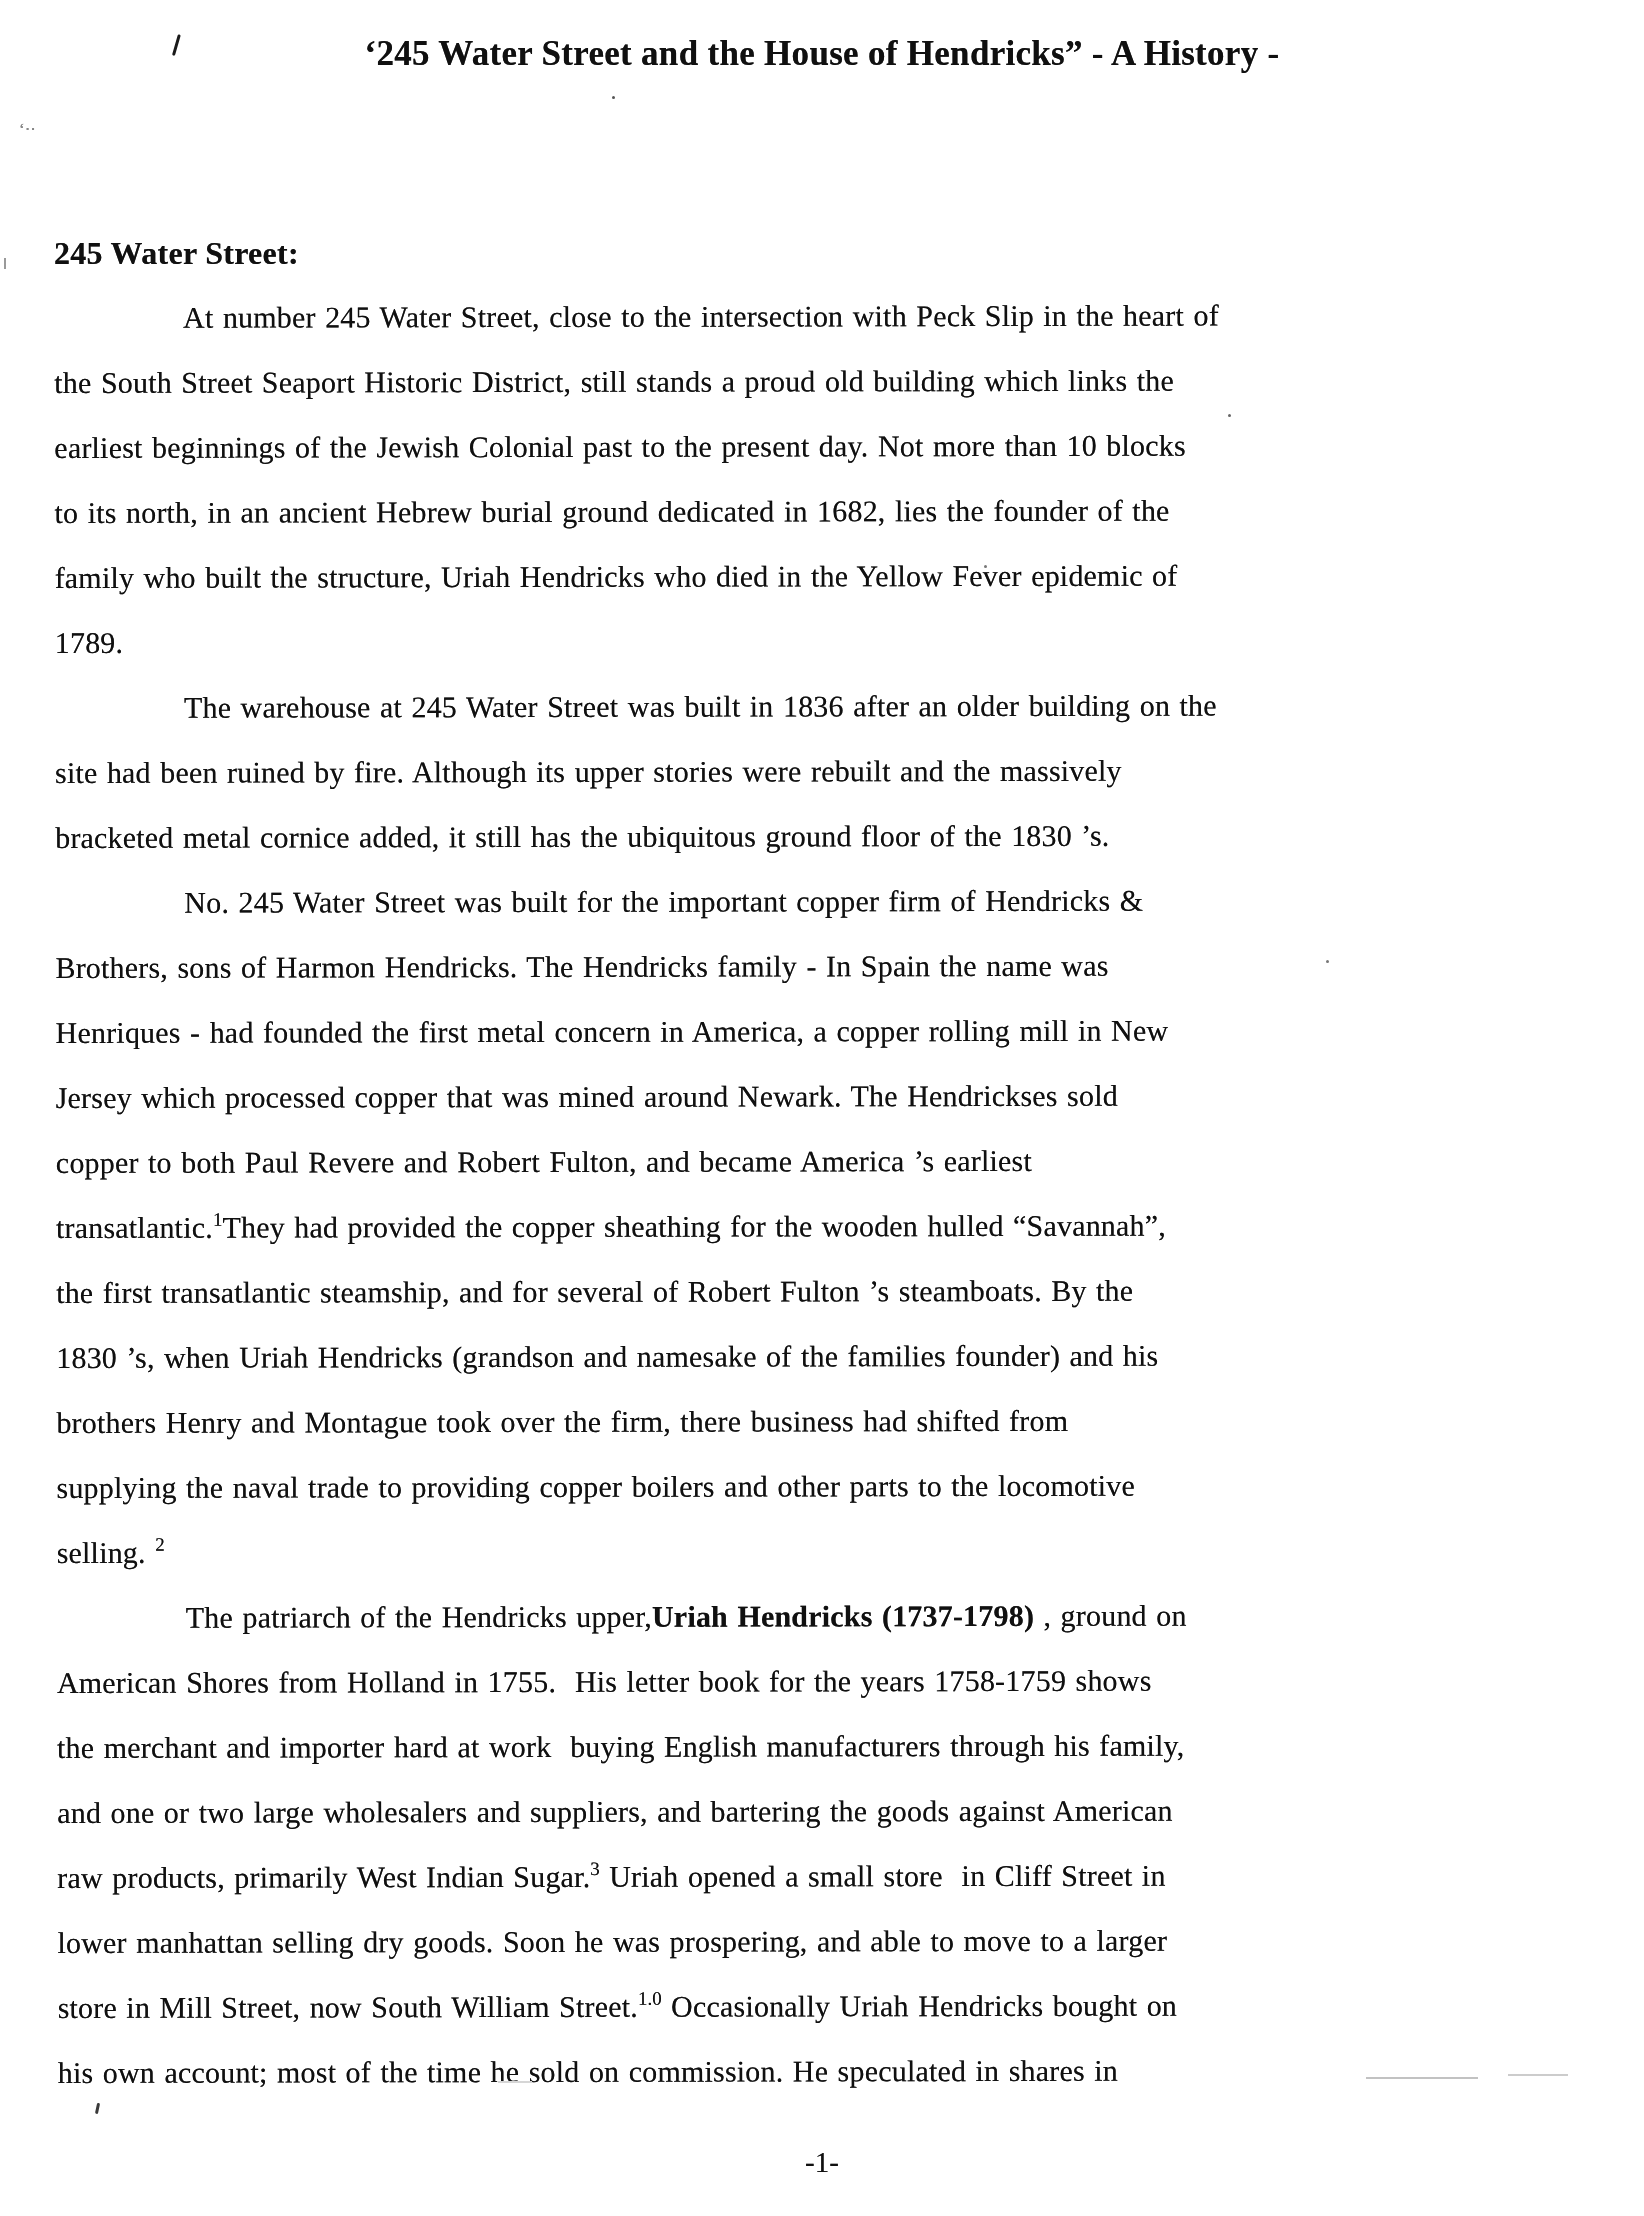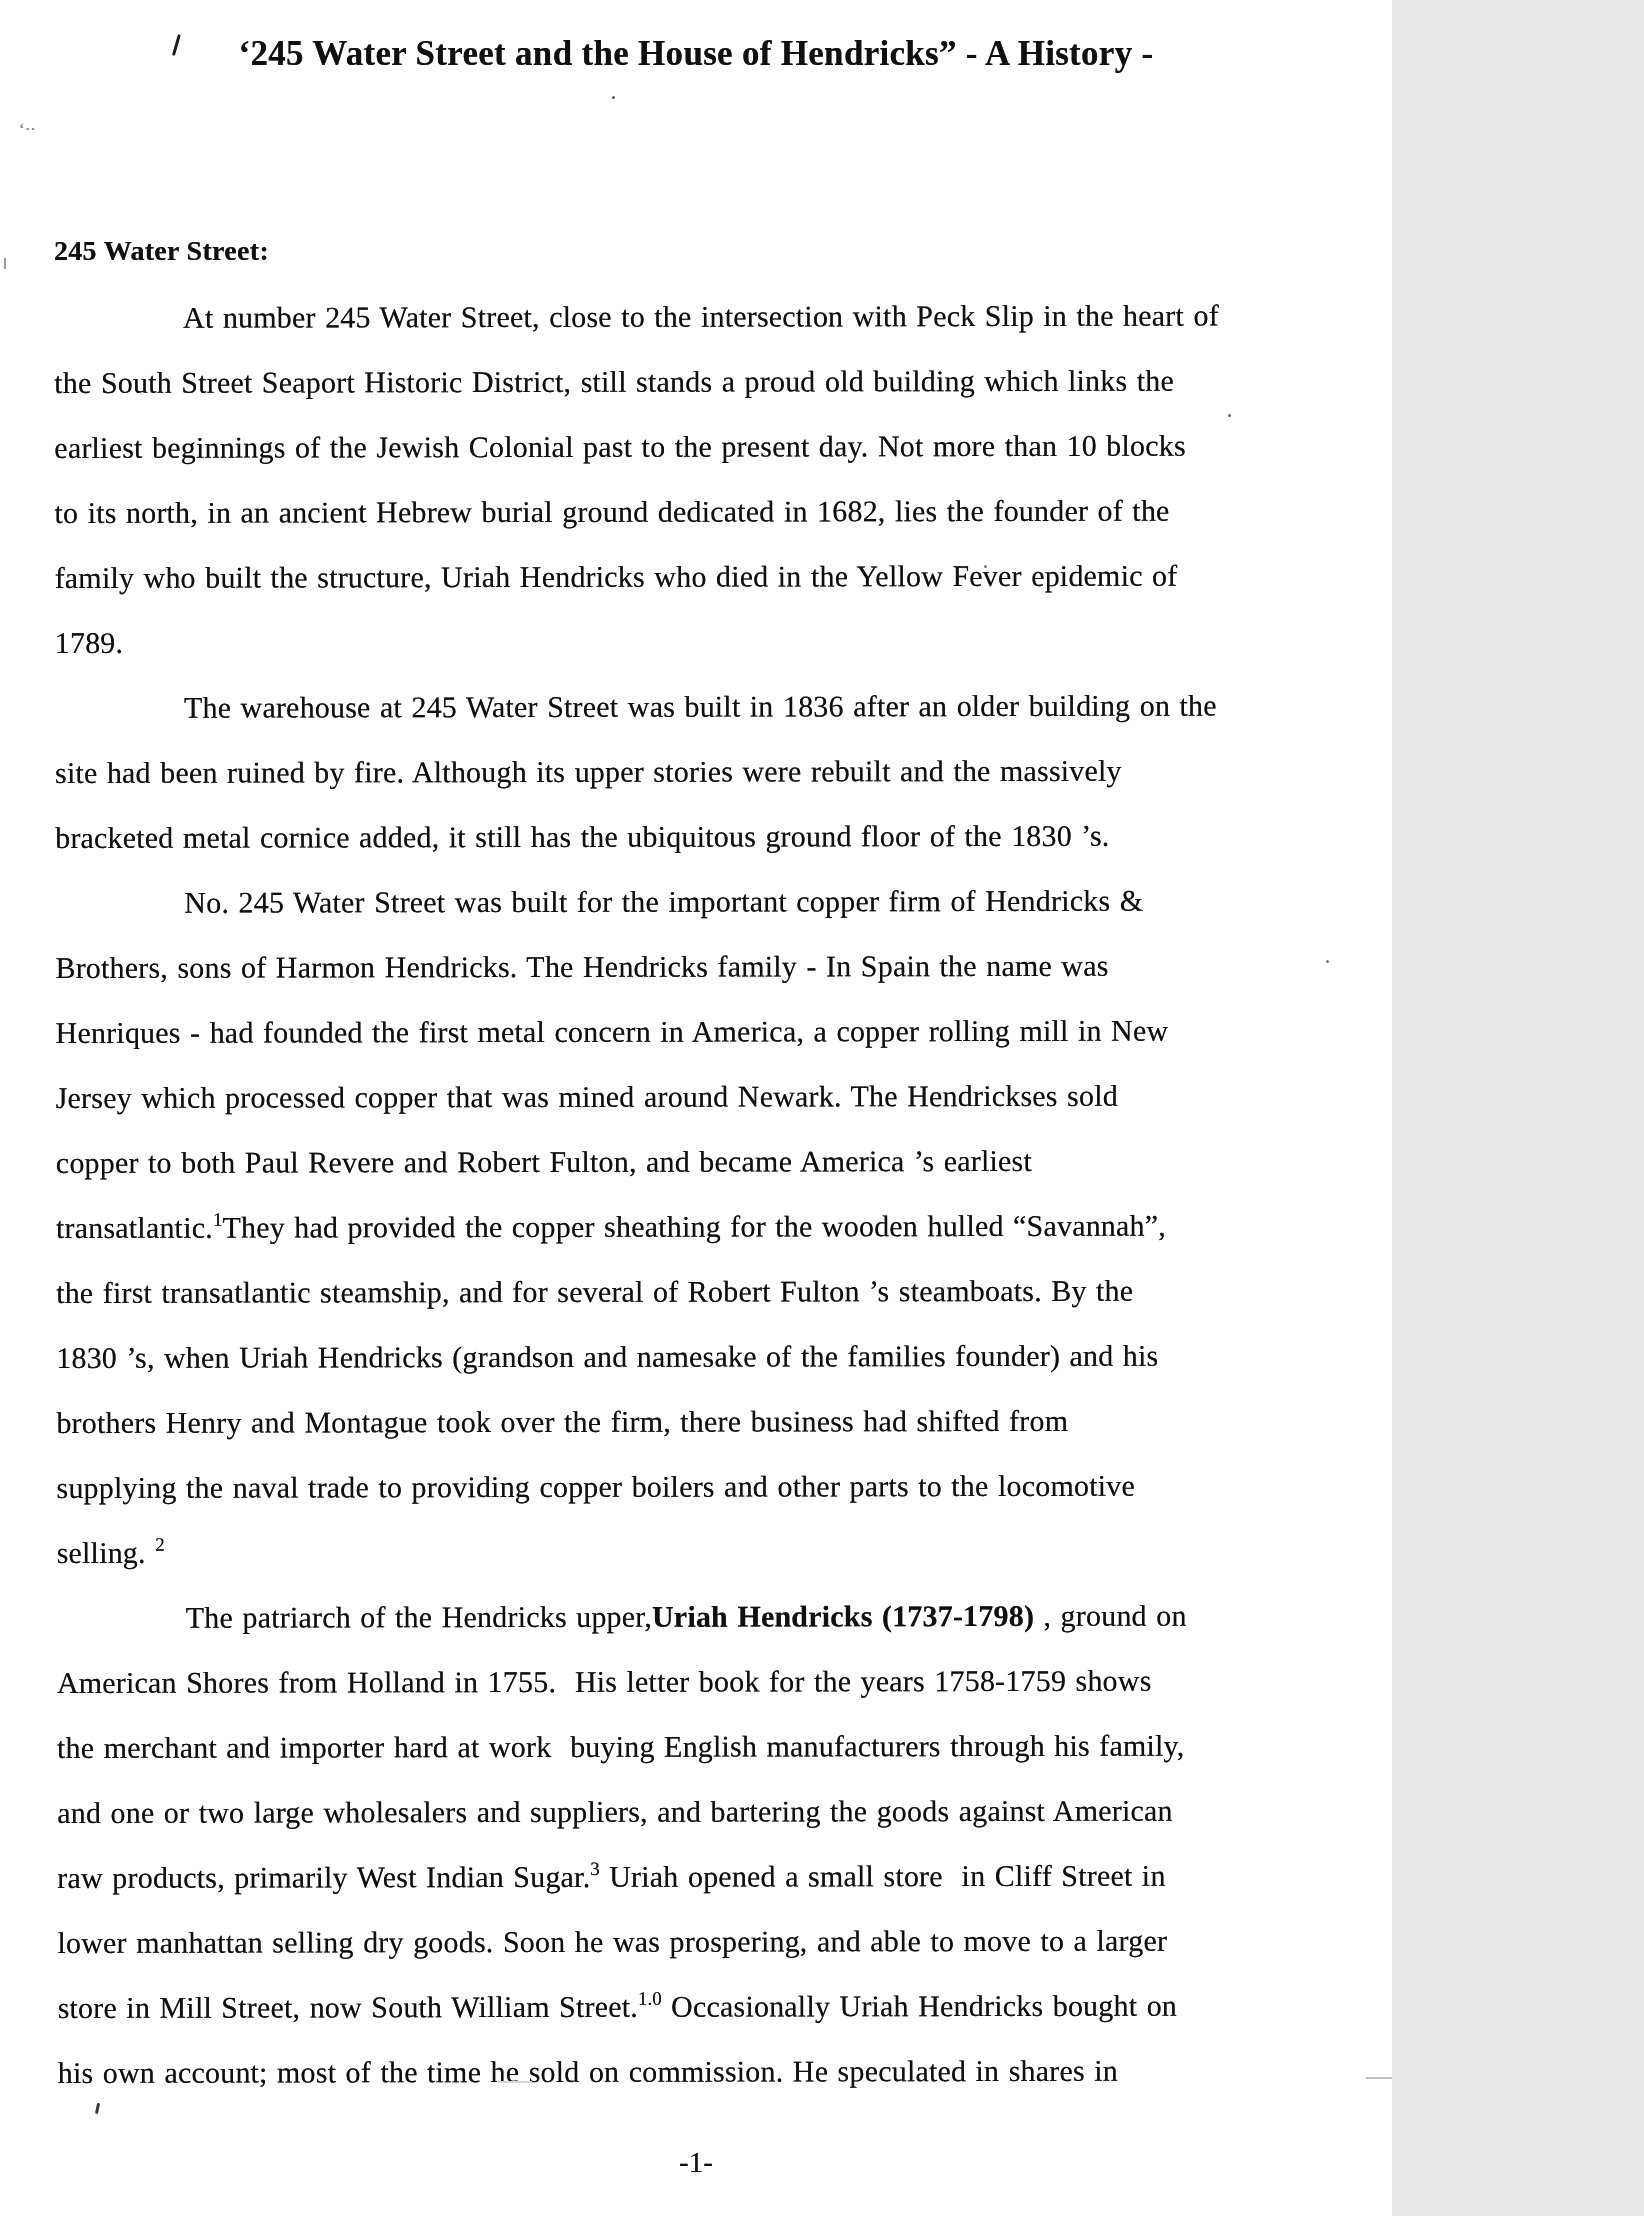--- a/index.html
+++ b/index.html
@@ -2,21 +2,21 @@
 <html style="font-size:13.7px"><head>
 <meta charset="utf-8">
 <style>
   html, body {
     margin: 0;
     padding: 0;
     background: #e8e8e8;
   }
   .page {
     position: relative;
-    width: 1392px;
+    width: 1644px;
     height: 2216px;
     background: #ffffff;
     font-family: "Liberation Serif", serif;
     color: #101010;
     overflow: hidden;
     text-shadow: 0 0 0.5px rgba(0,0,0,0.65);
   }
   .doc-title {
     position: absolute;
     top: 34px;
@@ -25,21 +25,21 @@
     text-align: center;
     font-size: 35px;
     font-weight: bold;
     letter-spacing: 0.3px;
     white-space: pre;
   }
   .section-heading {
     position: absolute;
     top: 235px;
     left: 54px;
-    font-size: 28px;
+    font-size: 32px;
     font-weight: bold;
     letter-spacing: 0.3px;
     white-space: pre;
   }
   .body-text {
     position: absolute;
     top: 285px;
     left: 54px;
     width: 1306px;
     font-size: 30px;

